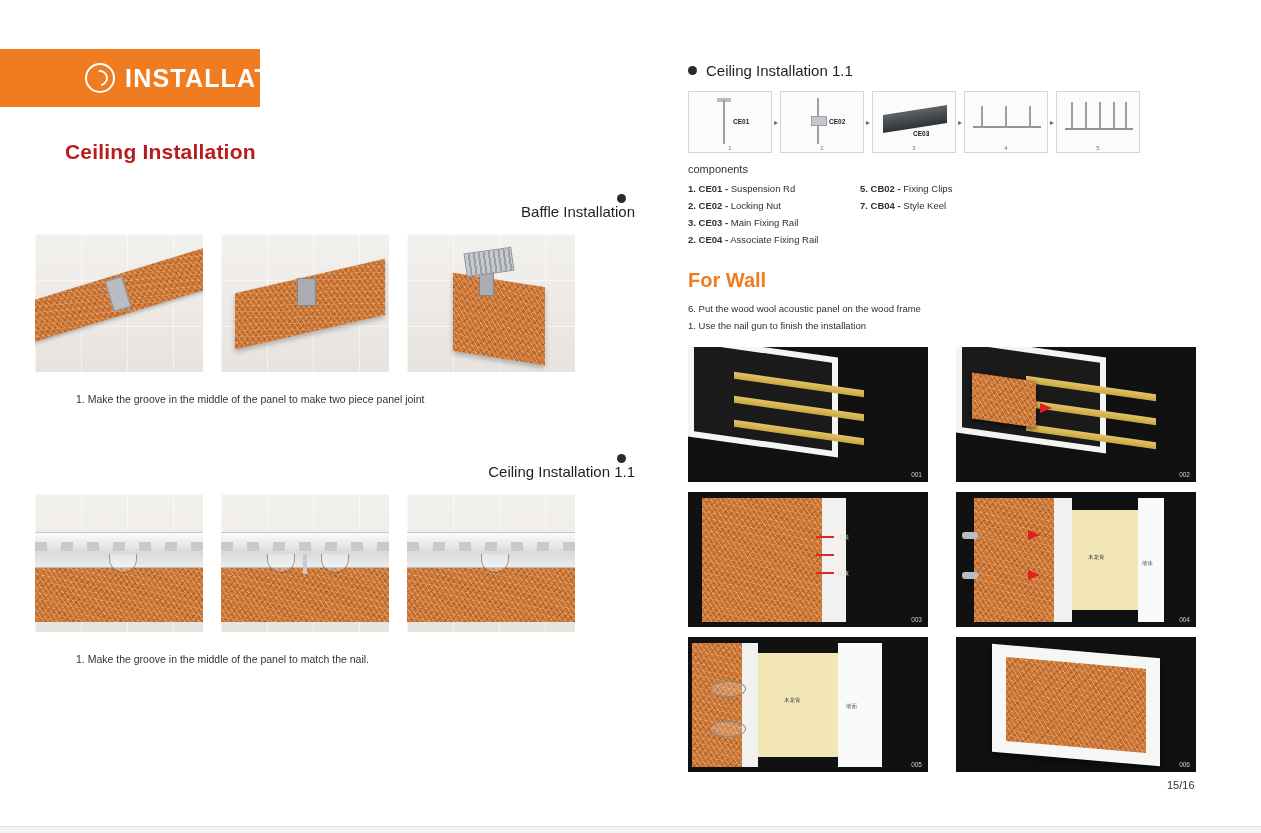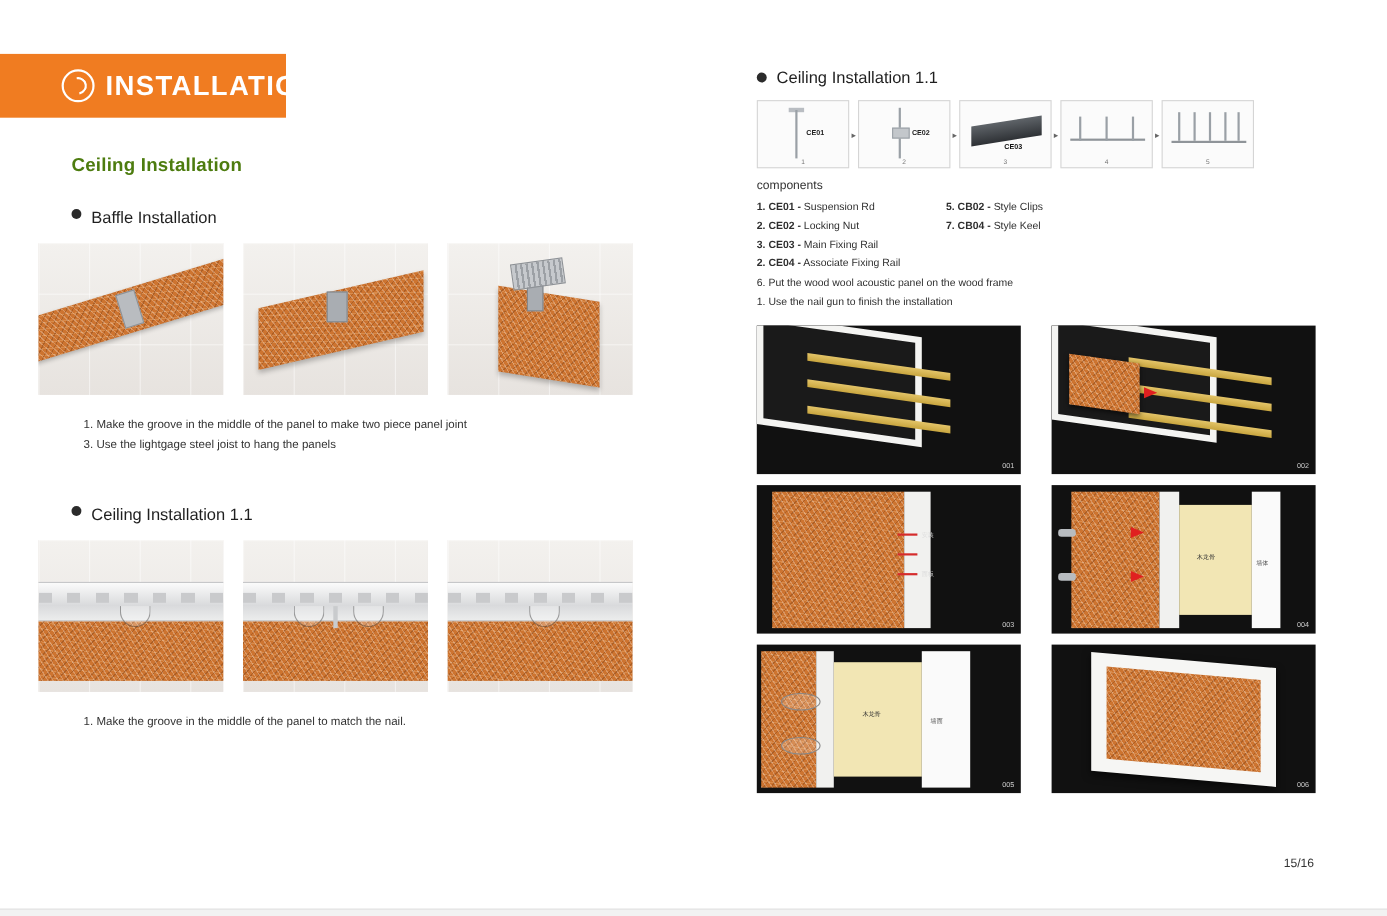--- a/index.html
+++ b/index.html
@@ -35,21 +35,21 @@
   
   .banner {
     position: absolute;
     left: 0;
     top: 49px;
     width: 260px;
     height: 58px;
     background: #f07c21;
     display: flex;
     align-items: center;
-    padding-left: 56px;
+    padding-left: 85px;
     box-sizing: border-box;
   }
   .banner-logo {
     width: 26px;
     height: 26px;
     border-radius: 50%;
     border: 2px solid #ffffff;
     position: relative;
     flex: 0 0 auto;
     margin-right: 10px;
@@ -75,32 +75,33 @@
   }
 
   
   .left-col {
     position: absolute;
     left: 35px;
     top: 140px;
     width: 600px;
   }
   .section-title {
-    color: #4d7c0f;
-    font-size: 17px;
+    color: #b91c1c;
+    font-size: 21px;
     font-weight: bold;
     letter-spacing: 0.2px;
     margin: 0 0 30px 30px;
   }
   .sub-head {
     display: flex;
-    align-items: flex-start;
+    align-items: flex-end;
     font-size: 15px;
     color: #1f1f1f;
     margin: 0 0 14px 30px;
+    flex-direction: column;
   }
   .bullet-dot {
     width: 9px;
     height: 9px;
     border-radius: 50%;
     background: #2b2b2b;
     margin-right: 9px;
     flex: 0 0 auto;
   }
 
@@ -435,21 +436,20 @@
       <div class="photo">
         <div class="ph-tile"></div>
         <div class="p3-panel woodchip"></div>
         <div class="p3-clip"></div>
         <div class="p3-rail"></div>
       </div>
     </div>
 
     <div class="caption">
       <div>1. Make the groove in the middle of the panel to make two piece panel joint</div>
-      <div>3. Use the lightgage steel joist to hang the panels</div>
     </div>
 
     <div class="sub-head" style="margin-top:46px;">
       <span class="bullet-dot"></span>
       <span>Ceiling Installation 1.1</span>
     </div>
 
     <div class="photo-row">
       <div class="photo rail-photo">
         <div class="ph-tile"></div>
@@ -532,25 +532,26 @@
     <div class="components-label">components</div>
 
     <div class="comp-grid">
       <div class="comp-col-1">
         <div><span class="comp-code">1. CE01 -</span><span> Suspension Rd</span></div>
         <div><span class="comp-code">2. CE02 -</span><span> Locking Nut</span></div>
         <div><span class="comp-code">3. CE03 -</span><span> Main Fixing Rail</span></div>
         <div><span class="comp-code">2. CE04 -</span><span> Associate Fixing Rail</span></div>
       </div>
       <div class="comp-col-2">
-        <div><span class="comp-code">5. CB02 -</span><span> Style Clips</span></div>
+        <div><span class="comp-code">5. CB02 -</span><span> Fixing Clips</span></div>
         <div><span class="comp-code">7. CB04 -</span><span> Style Keel</span></div>
       </div>
     </div>
 
+    <div class="for-wall-title">For Wall</div>
     <div class="for-wall-steps">
       <div>6. Put the wood wool acoustic panel on the wood frame</div>
       <div>1. Use the nail gun to finish the installation</div>
     </div>
 
     <div class="wall-grid">
 
       <div class="wall-cell">
         <div class="wc1-frame"></div>
         <div class="slat wc1-s" style="top:34px;"></div>

